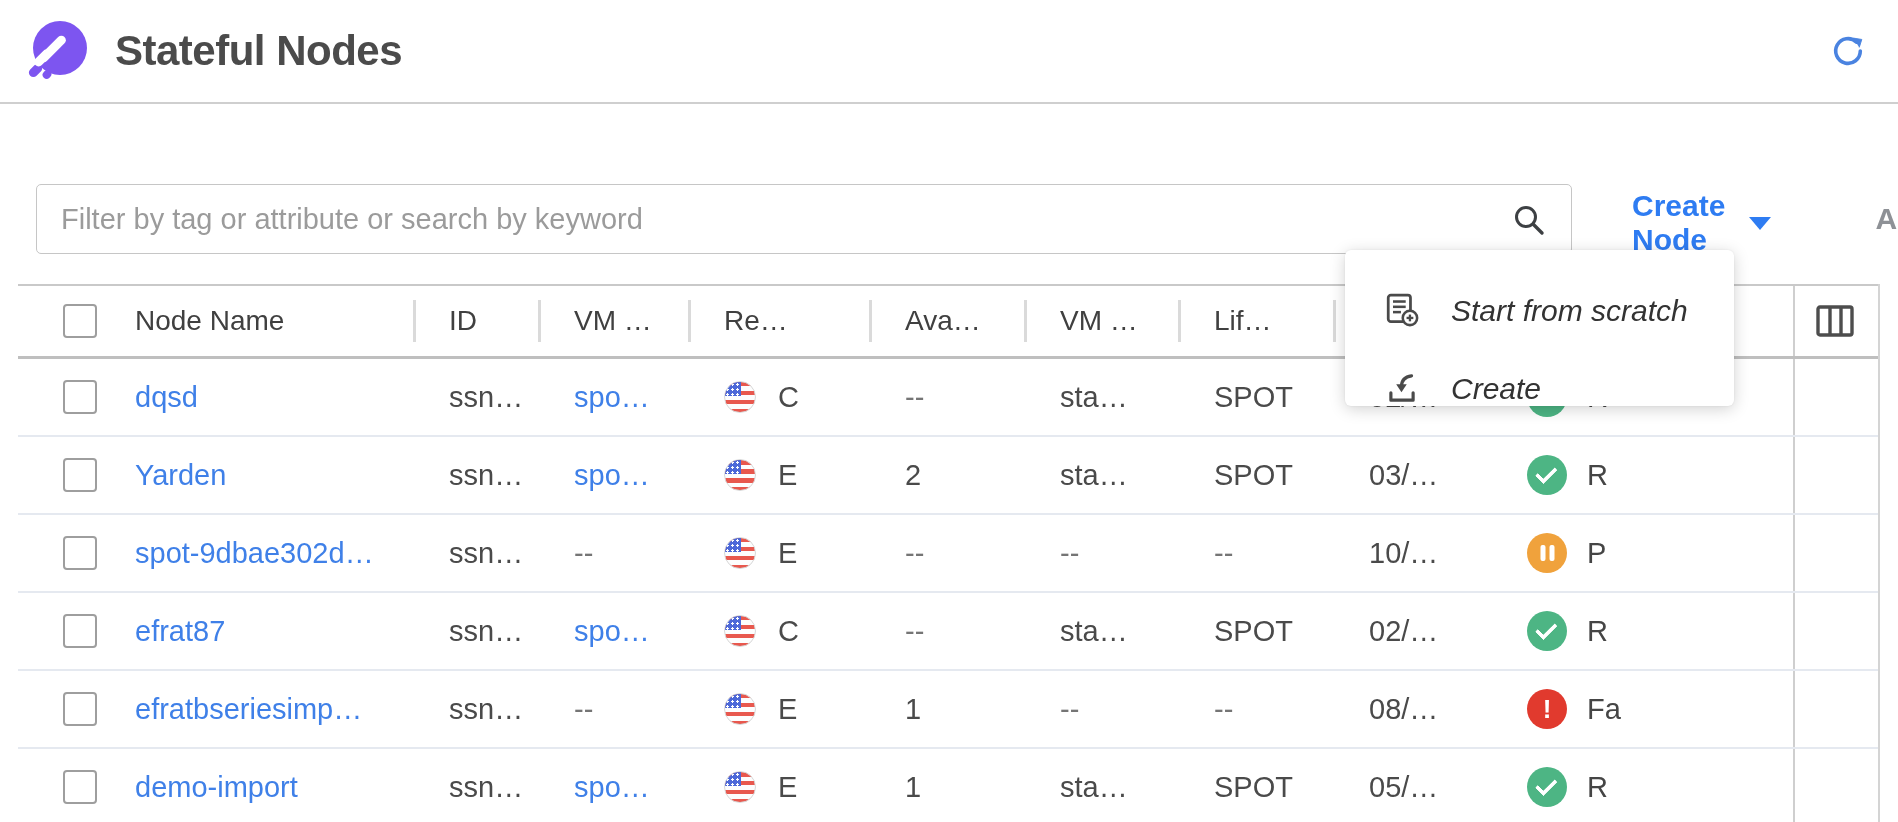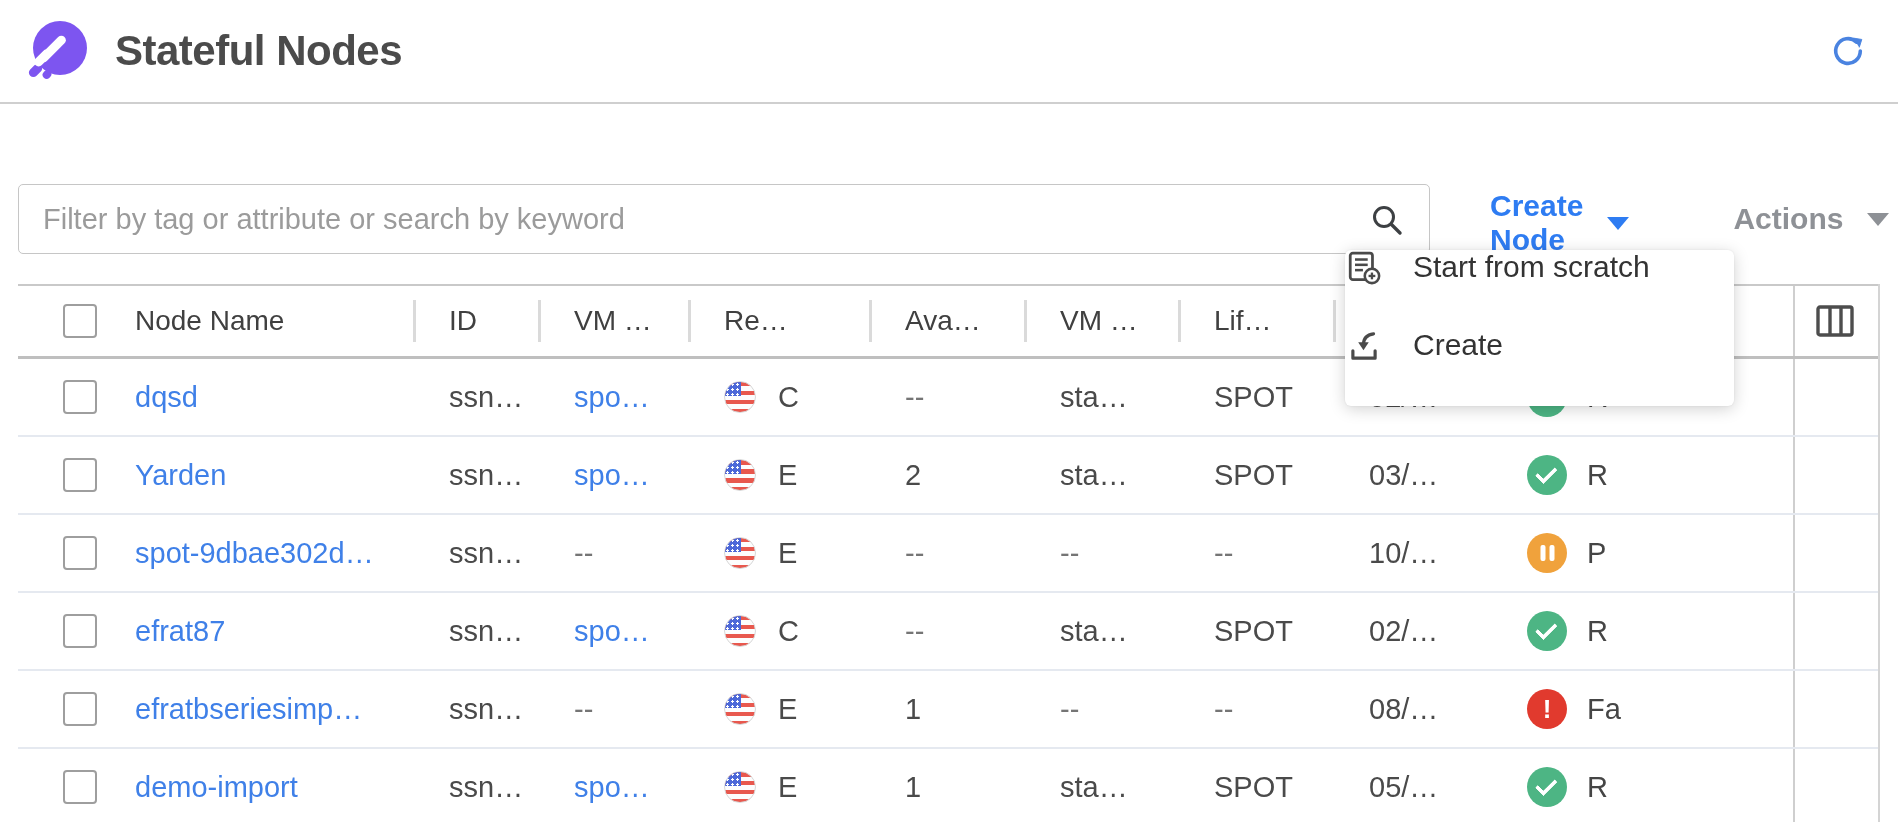--- a/index.html
+++ b/index.html
@@ -15,21 +15,21 @@
   .logo .slash.s1 { width:9px; height:34px; left:21px; top:11px; }
   .logo .slash.s2 { width:9px; height:20px; left:11px; top:27px; }
   .logo .tail { position:absolute; background:var(--purple); border-radius:8px; transform:rotate(45deg); }
   .logo .tail.t1 { width:9px; height:15px; left:4px; top:42px; }
   .logo .tail.t2 { width:8px; height:9px; left:16px; top:49px; }
   .page-title { margin-left:28px; font-size:42px; font-weight:700; color:#4b4b4b; letter-spacing:-0.5px; }
   .refresh-btn { margin-left:auto; width:40px; height:40px; display:flex; align-items:center; justify-content:center; cursor:pointer; }
 
   
   .toolbar { display:flex; align-items:center; margin:80px 18px 0 18px; height:70px; }
-  .filter-wrap { position:relative; width:1412px; height:70px; flex:none; }
+  .filter-wrap { position:relative; width:1536px; height:70px; flex:none;margin-left:18px; }
   .filter-input { width:100%; height:100%; border:1px solid #c6c6c6; border-radius:5px; padding:0 70px 0 24px;
                   font-size:29px; color:#4a4a4a; font-family:inherit; outline:none; }
   .filter-input::placeholder { color:#9b9b9b; }
   .search-ico { position:absolute; right:26px; top:19px; }
   .dd-trigger { display:flex; align-items:center; font-size:30px; font-weight:700; cursor:pointer; }
   .dd-create { margin-left:60px; color:var(--accent);margin-top:8px; }
   .dd-actions { margin-left:104px; color:#8e9196; }
   .caret { width:0; height:0; border-left:11px solid transparent; border-right:11px solid transparent;
            border-top:13px solid currentColor; margin-left:24px; display:inline-block; }
 
@@ -73,21 +73,21 @@
   .sicon.paused { background:var(--orange); }
   .sicon.paused::before { content:""; width:5px; height:16px; background:#fff; border-radius:2px;
            box-shadow:9px 0 0 #fff; transform:translateX(-4.5px); }
   .sicon.failed { background:var(--red); }
   .sicon.failed::before { content:"!"; color:#fff; font-size:26px; font-weight:700; }
   .slabel { color:#454545; }
 
   
   .menu { position:absolute; left:1345px; top:250px; width:389px; height:156px; background:#fff; border-radius:6px;
           box-shadow:0 3px 16px rgba(0,0,0,.18), 0 0 2px rgba(0,0,0,.08); z-index:20; display:flex; flex-direction:column; }
-  .menu-item { flex:1; display:flex; align-items:flex-start; cursor:pointer; }
+  .menu-item { flex:1; display:flex; align-items:flex-end; padding-left:38px; cursor:pointer;font-style:italic; }
   .menu-item .mi-ico { width:38px; display:flex; justify-content:center; margin-right:30px; }
   .menu-item .mi-label { font-size:30px; color:#333; }
 
   svg { display:block; }
   :root { --accent:#2e7cf2; --link:#3f80e8; --purple:#7d55f0; --green:#4db584; --orange:#f0a23c; --red:#e13a2e; }
 </style>
 </head>
 <body>
 
 <div class="page">

